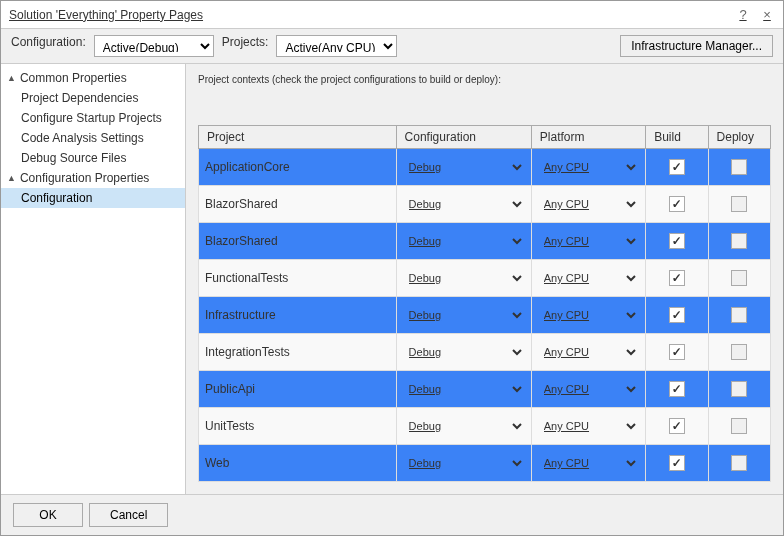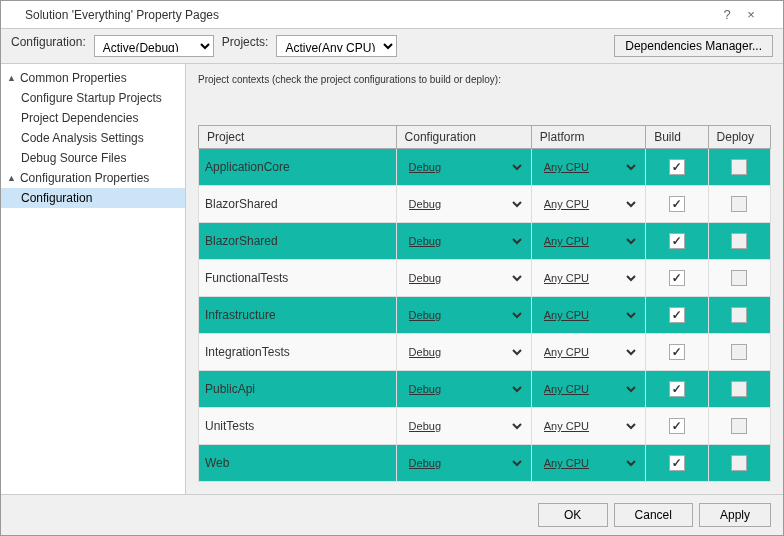--- a/index.html
+++ b/index.html
@@ -18,26 +18,27 @@
       width: 784px;
       height: 536px;
       background: #f0f0f0;
       border: 1px solid #999;
       display: flex;
       flex-direction: column;
     }
     .title-bar {
       background: #fff;
       border-bottom: 1px solid #ccc;
-      padding: 6px 24px;
+      padding: 6px 8px;
       display: flex;
       justify-content: space-between;
       align-items: center;
       font-size: 12px;
       color: #333;
+      text-decoration: underline;
     }
     .title-bar-right {
       display: flex;
       gap: 8px;
       align-items: center;
       color: #666;
       font-size: 13px;
     }
     .title-bar-btn {
       cursor: pointer;
@@ -117,21 +118,21 @@
       background: #f0f0f0;
     }
     .panel-description {
       font-size: 10px;
       color: #333;
       margin-bottom: 8px;
     }
     .project-table {
       border-collapse: collapse;
       width: 100%;
-      background: #14b8a6;
+      background: #3b82f6;
       border: 1px solid #aaa;
       margin-top: 40px;
     }
     .project-table th {
       background: #f0f0f0;
       border: 1px solid #aaa;
       padding: 4px 8px;
       font-size: 12px;
       font-weight: normal;
       text-align: left;
@@ -173,21 +174,20 @@
     .checkbox-cell.checked::after {
       content: '✓';
       font-size: 12px;
       color: #333;
       font-weight: bold;
     }
     .checkbox-cell.unchecked { background: #f0f0f0; }
     .footer {
       padding: 8px 12px;
       display: flex;
-      justify-content: flex-end;
       gap: 6px;
       border-top: 1px solid #ccc;
       background: #f0f0f0;
     }
     .footer-btn {
       font-size: 12px;
       padding: 4px 20px;
       border: 1px solid #aaa;
       background: #f0f0f0;
       cursor: pointer;
@@ -215,32 +215,32 @@
 
   <div class="config-bar">
     <span class="config-label">Configuration:</span>
     <select class="config-select">
       <option>Active(Debug)</option>
     </select>
     <span class="config-label">Projects:</span>
     <select class="config-select">
       <option>Active(Any CPU)</option>
     </select>
-    <button class="config-manager-btn">Dependencies Manager...</button>
+    <button class="config-manager-btn">Infrastructure Manager...</button>
   </div>
 
   <div class="main-content">
 
     <div class="sidebar">
       <div class="sidebar-section-header">
         <span class="triangle">▲</span>
         <span>Common Properties</span>
       </div>
+      <div class="sidebar-item">Project Dependencies</div>
       <div class="sidebar-item">Configure Startup Projects</div>
-      <div class="sidebar-item">Project Dependencies</div>
       <div class="sidebar-item">Code Analysis Settings</div>
       <div class="sidebar-item">Debug Source Files</div>
       <div class="sidebar-section-header">
         <span class="triangle">▲</span>
         <span>Configuration Properties</span>
       </div>
       <div class="sidebar-item active">Configuration</div>
     </div>
 
     <div class="right-panel">
@@ -392,15 +392,14 @@
               </td>
             </tr>
           </tbody>
       </table>
     </div>
   </div>
 
   <div class="footer">
     <button class="footer-btn">OK</button>
     <button class="footer-btn">Cancel</button>
-    <button class="footer-btn">Apply</button>
   </div>
 </div>
 
 </body></html>

